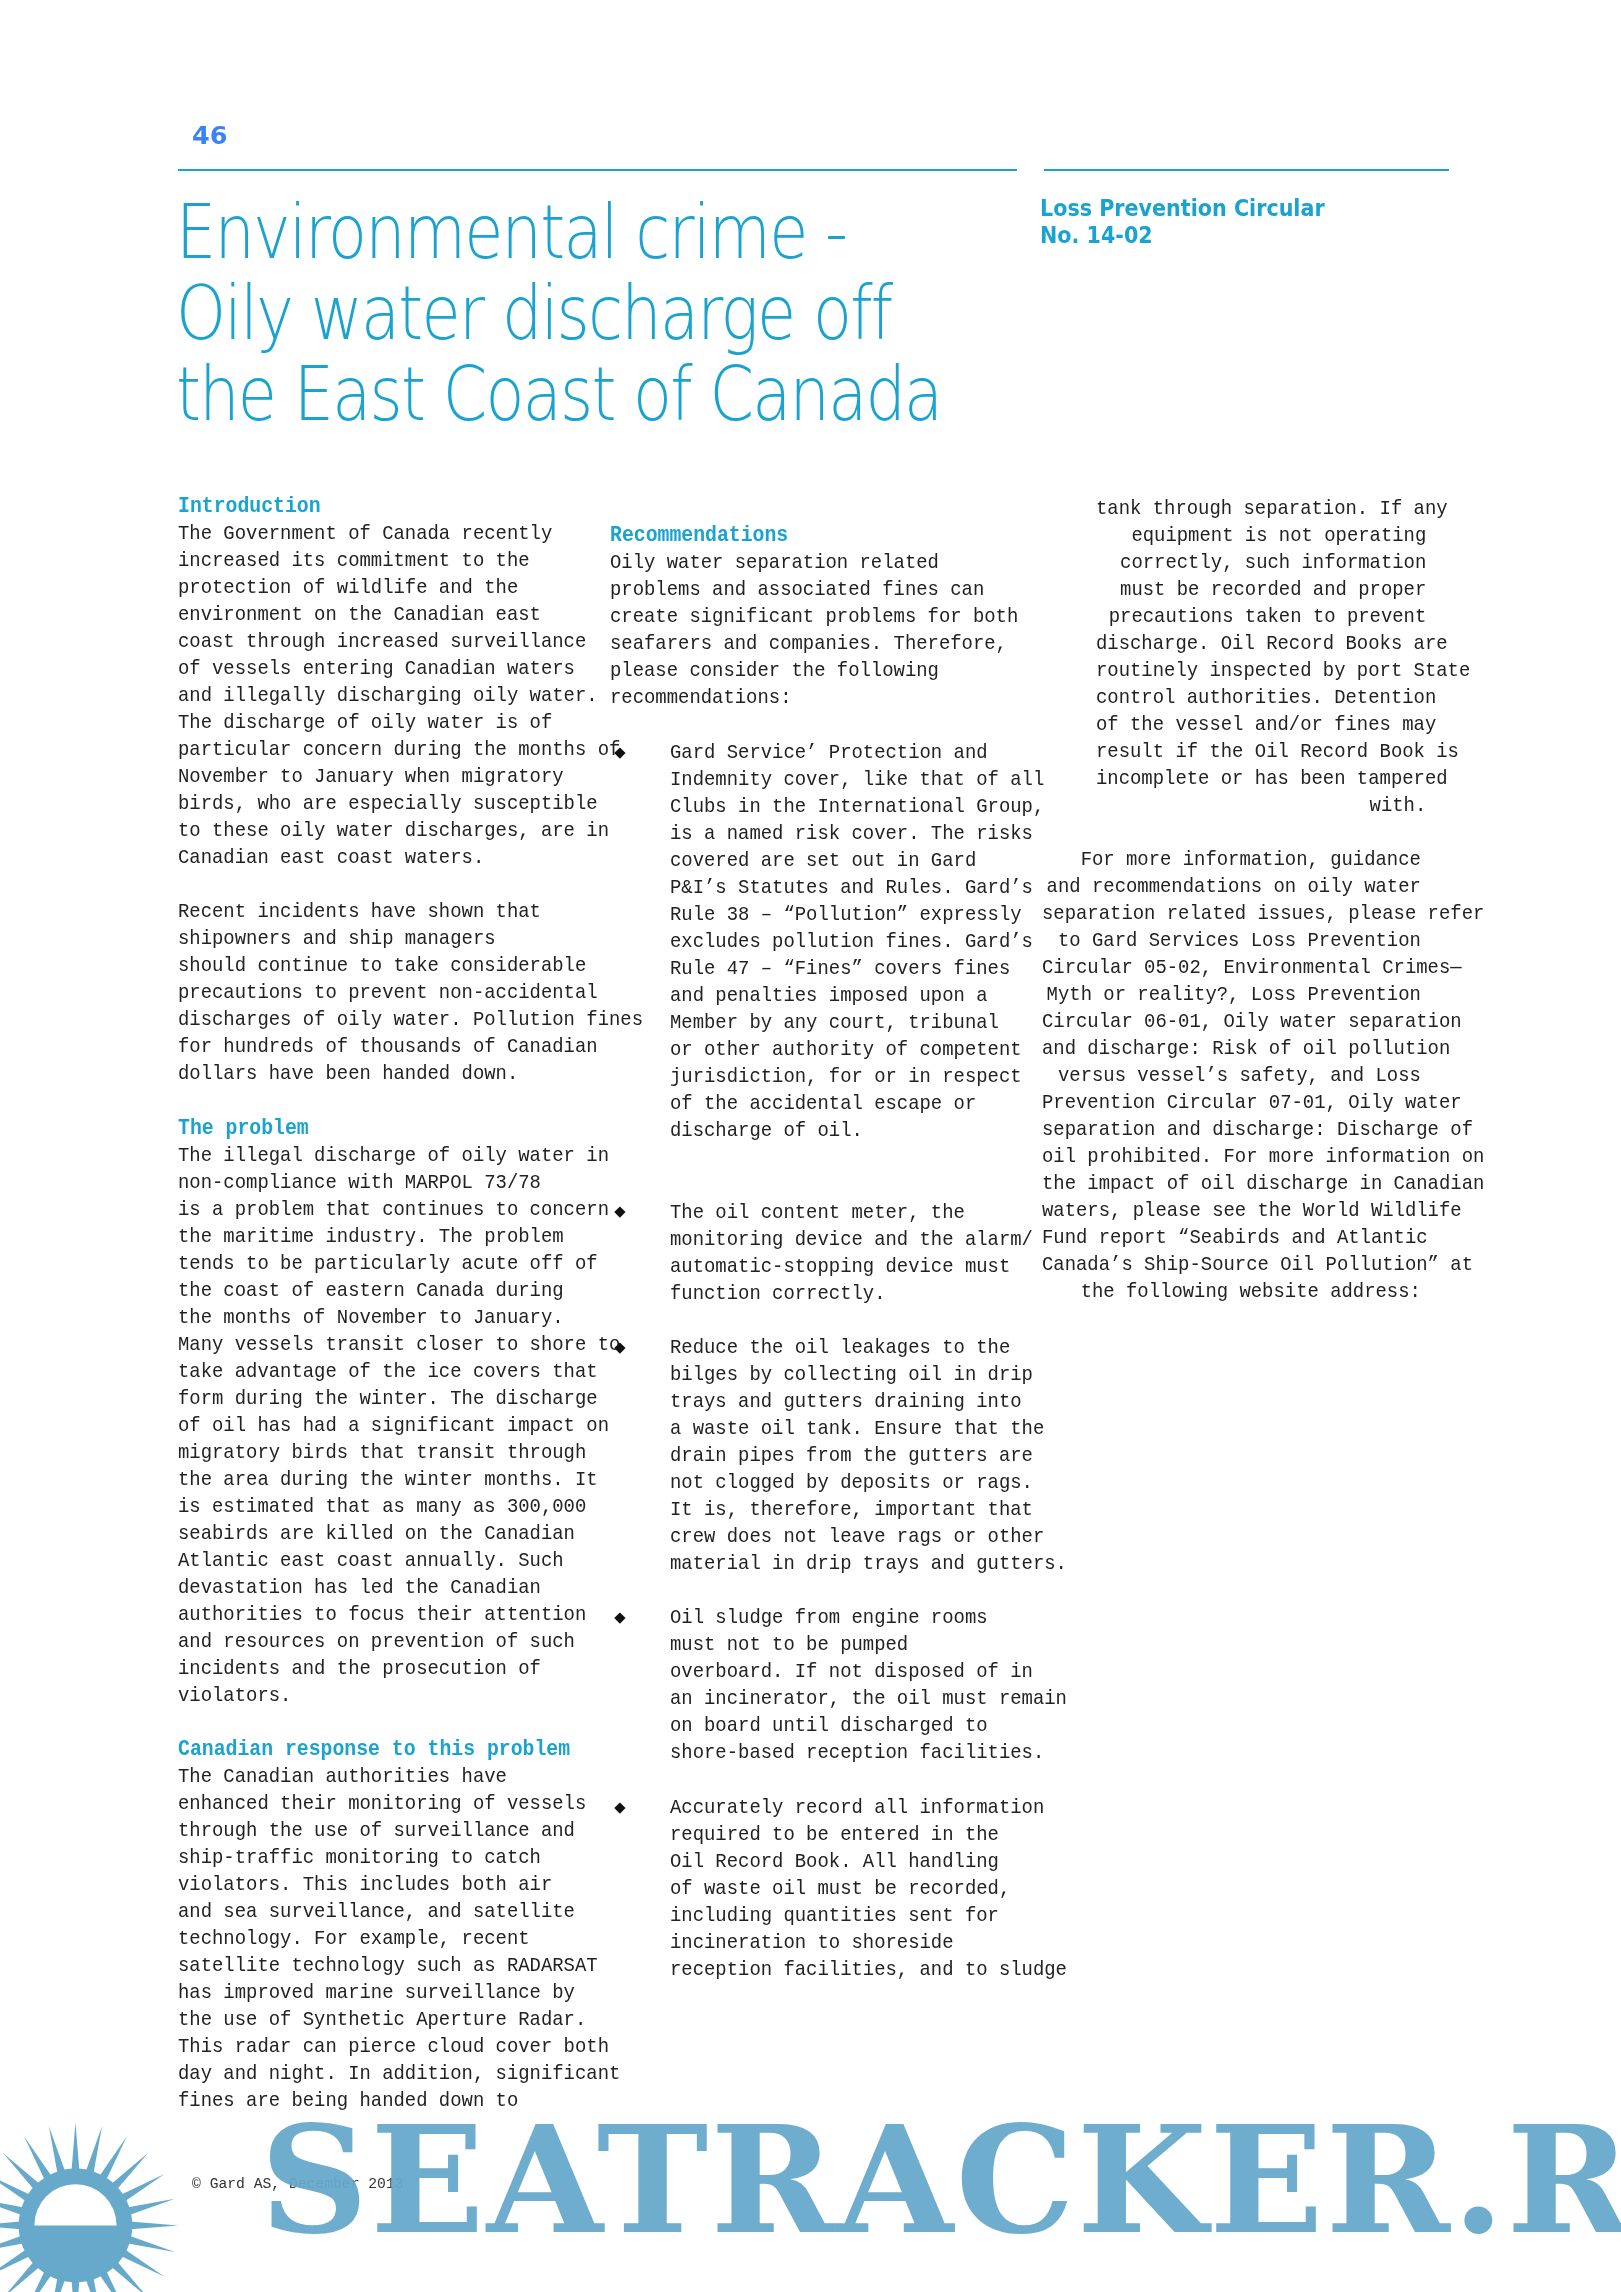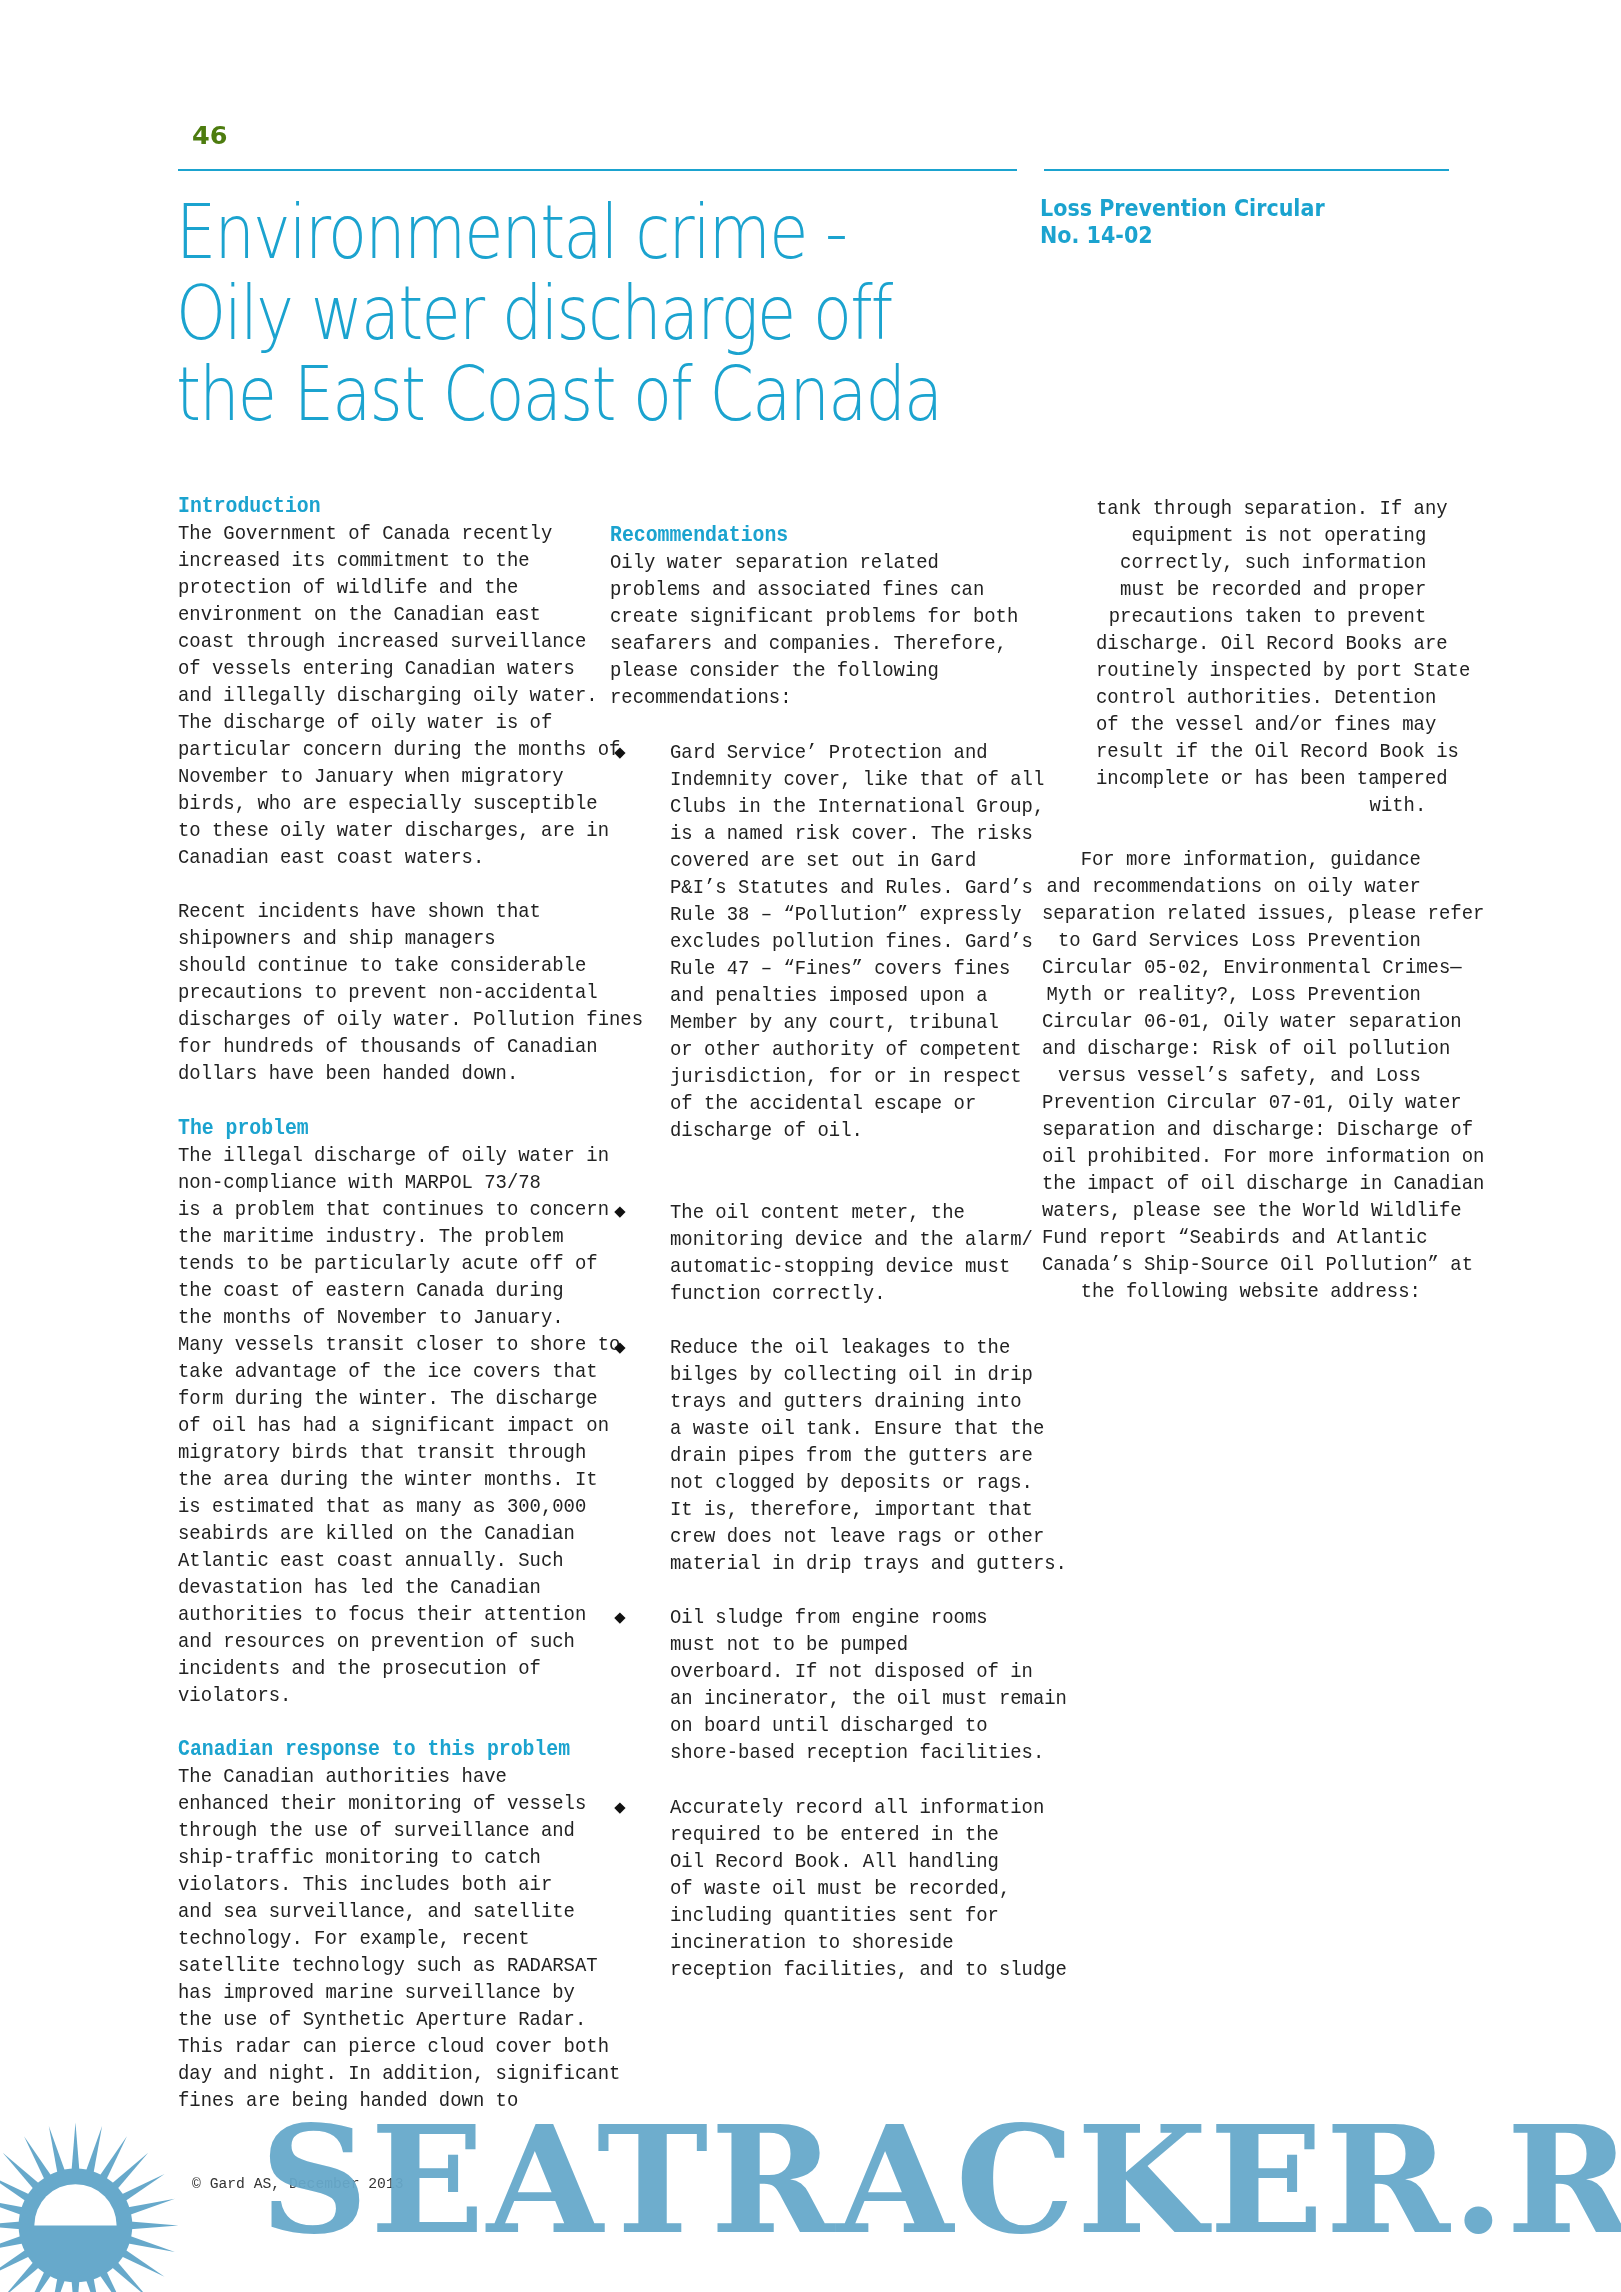--- a/index.html
+++ b/index.html
@@ -3,21 +3,21 @@
 <meta charset="utf-8">
 <style>
   html, body { margin: 0; padding: 0; background: #ffffff; }
   body {
     width: 1621px; height: 2293px; position: relative; overflow: hidden;
     font-family: "Liberation Sans", "DejaVu Sans", sans-serif;
     color: #1f1f1f;
   }
   .page-number {
     position: absolute; left: 192px; top: 120px;
-    font-size: 25.5px; font-weight: bold; color: #4d7c0f;
+    font-size: 25.5px; font-weight: bold; color: #3b82f6;
     font-family: "DejaVu Sans", sans-serif;
   }
   .rule { position: absolute; top: 169px; height: 2px; background: #1ba3cf; }
   .rule.left { left: 178px; width: 839px; }
   .rule.right { left: 1044px; width: 405px; }
   .title {
     position: absolute; left: 176px; top: 192px; width: 863px;
     font-family: "DejaVu Sans", sans-serif; font-weight: 200;
     font-size: 74px; line-height: 81px; color: #1ba3cf;
     letter-spacing: -2px; margin: 0;

